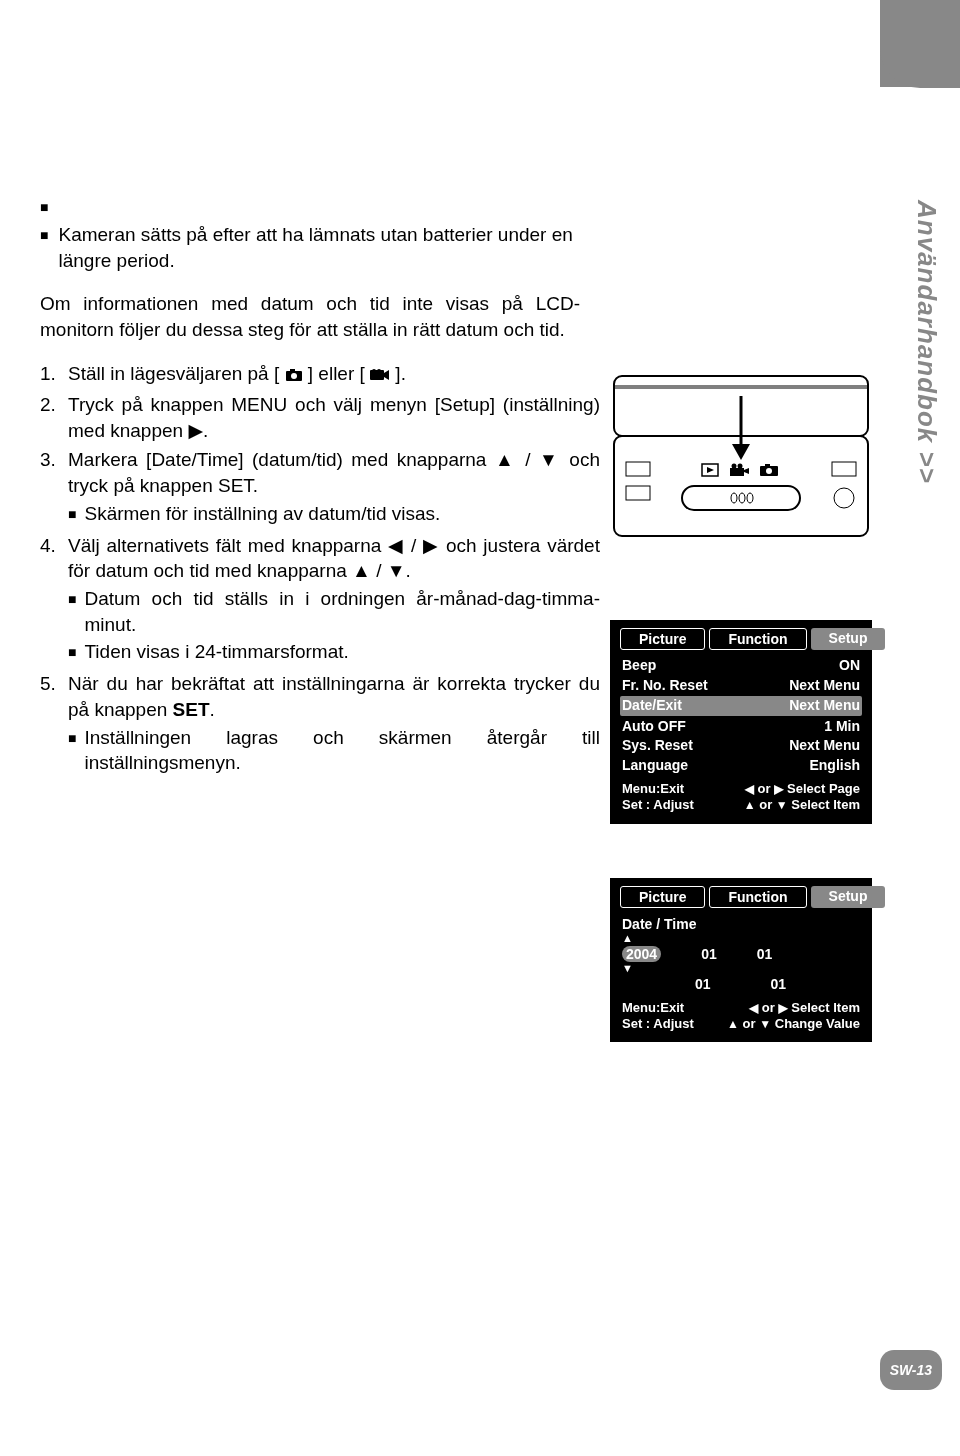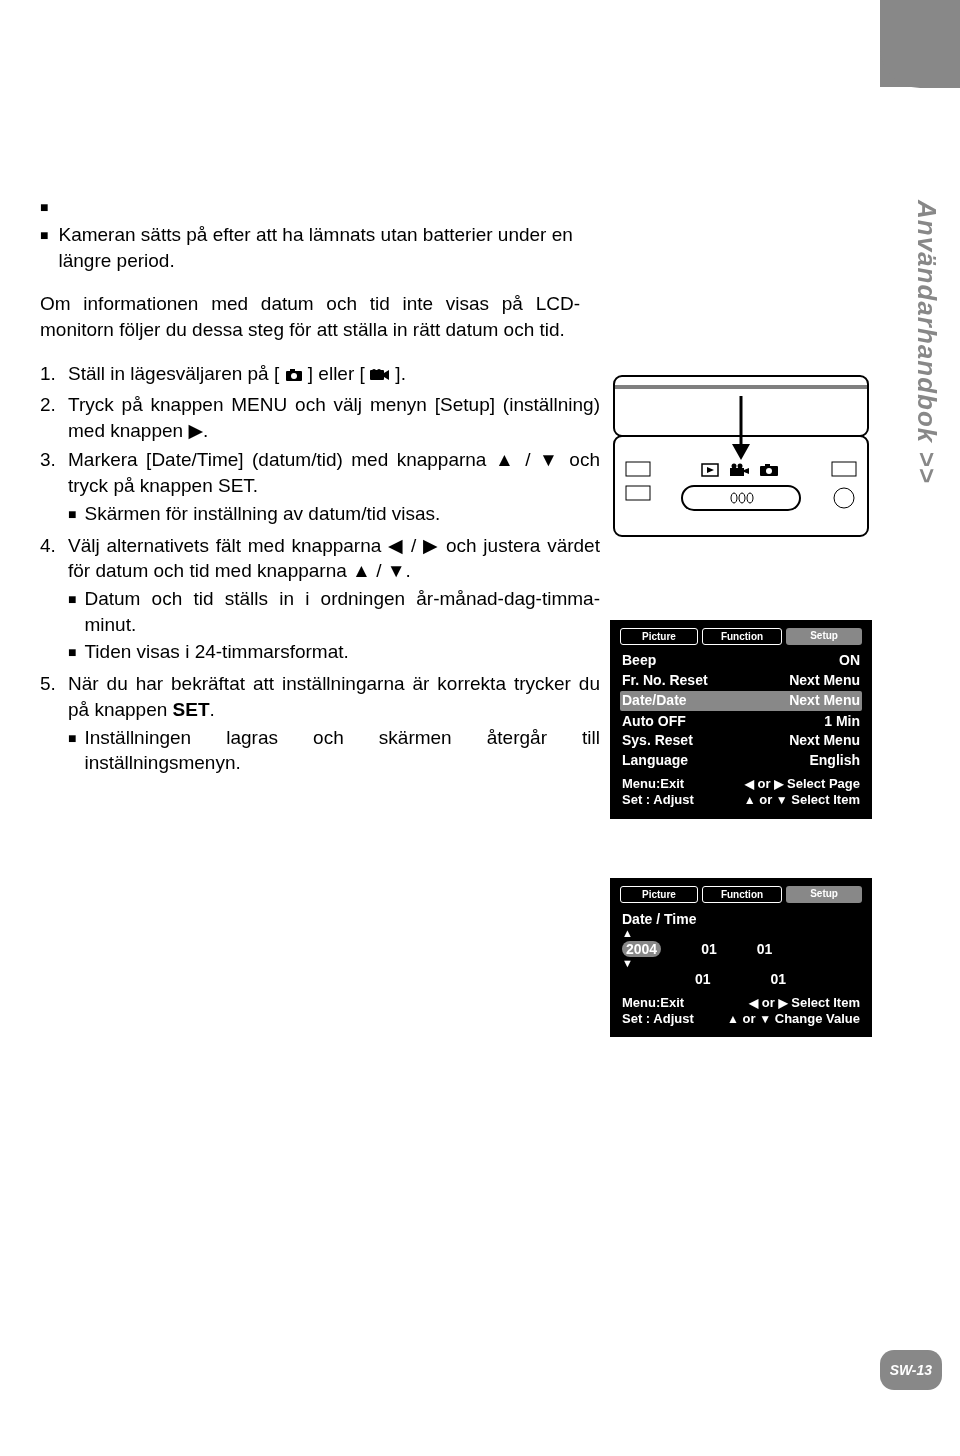--- a/index.html
+++ b/index.html
@@ -137,21 +137,21 @@
   .tab-row {
     display: flex;
     gap: 4px;
     margin-bottom: 6px;
   }
   .tab-row .mtab {
     flex: 1;
     text-align: center;
     padding: 2px 18px;
     border-radius: 3px;
-    font-size: 10px;
+    font-size: 14px;
   }
   .mtab.dark { background: #000; color: #fff; border: 1px solid #fff;}
   .mtab.active { background: #888; color: #fff; }
   .mrow {
     display: flex;
     justify-content: space-between;
     padding: 1px 2px;
     line-height: 1.25;
   }
   .mrow.highlight { background: #888; color: #fff; border-radius: 2px; margin: 1px 0;}
@@ -330,21 +330,21 @@
   </div>
   <div class="mrow">
       <span>Beep</span>
       <span>ON</span>
     </div>
   <div class="mrow">
       <span>Fr. No. Reset</span>
       <span>Next Menu</span>
     </div>
   <div class="mrow highlight">
-      <span>Date/Date</span>
+      <span>Date/Exit</span>
       <span>Next Menu</span>
     </div>
   <div class="mrow">
       <span>Auto OFF</span>
       <span>1 Min</span>
     </div>
   <div class="mrow">
       <span>Sys. Reset</span>
       <span>Next Menu</span>
     </div>

